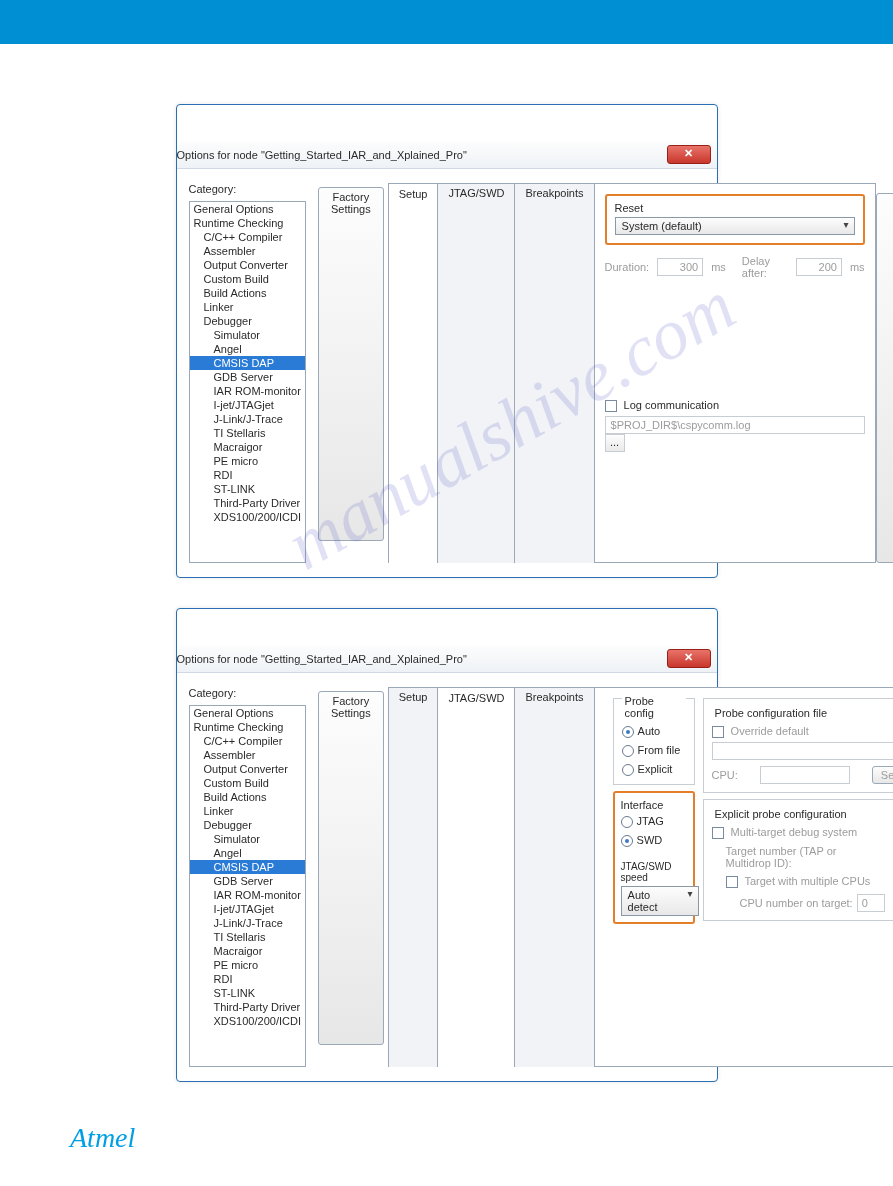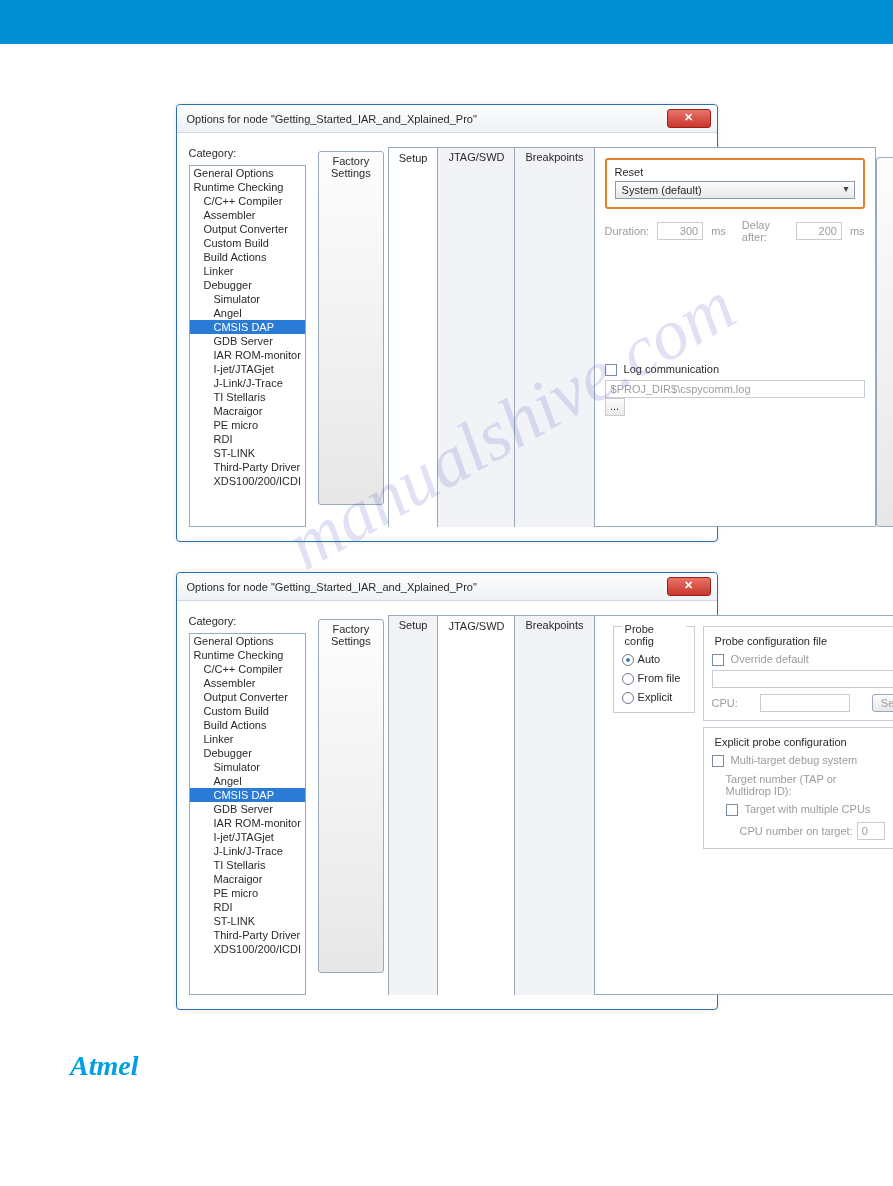--- a/index.html
+++ b/index.html
@@ -27,22 +27,23 @@
     background: #fff;
     box-shadow: 0 0 4px rgba(0,0,0,0.1);
   }
   .titlebar {
     display: flex;
     align-items: center;
     justify-content: space-between;
     background: linear-gradient(#fdfdfd,#eef2f6);
     border-bottom: 1px solid #cfd8e3;
     border-radius: 4px 4px 0 0;
-    padding: 4px 6px 4px 10px;
+    padding: 4px 6px 4px 0;
     height: 28px;
+    margin-top: 36px;
   }
   .titlebar-text { font-size: 11px; }
   .close-btn {
     width: 44px;
     height: 19px;
     background: linear-gradient(#e9736a,#c8372c);
     border: 1px solid #992018;
     border-radius: 3px;
     color: #fff;
     font-weight: bold;
@@ -232,21 +233,21 @@
   .dd-small::after {
     content:"▾";position:absolute;right:5px;top:1px;font-size:10px;color:#444;
   }
   .logo {
     font-family: "Segoe Script", cursive;
     font-size: 28px;
     color: #009fe4;
     margin-top: 40px;
     margin-left: 30px;
     font-style:italic;
-    font-weight:bold;
+    font-weight:normal;
   }
   .watermark {
     position: absolute;
     left: 260px;
     top: 340px;
     font-size: 72px;
     color: rgba(90,90,200,0.18);
     font-style: italic;
     transform: rotate(-30deg);
     pointer-events: none;
@@ -382,20 +383,27 @@
         </div>
         <div class="tabpane">
           <div class="two-col">
             <div class="left-sub">
               <div class="group">
                 <div class="group-title">Probe config</div>
                 <div style="margin-top:6px"><span class="radio checked"></span><span>Auto</span></div>
                 <div style="margin-top:6px"><span class="radio"></span><span>From file</span></div>
                 <div style="margin-top:6px"><span class="radio"></span><span>Explicit</span></div>
               </div>
+              <div class="highlight-box" style="padding:6px;margin-bottom:6px">
+                <div style="margin-bottom:4px">Interface</div>
+                <div style="margin-top:4px"><span class="radio"></span><span>JTAG</span></div>
+                <div style="margin-top:6px"><span class="radio checked"></span><span>SWD</span></div>
+                <div style="margin-top:14px;font-size:10px">JTAG/SWD speed</div>
+                <div class="dd-small" style="margin-top:3px"><span>Auto detect</span></div>
+              </div>
             </div>
             <div style="flex:1">
               <div class="group">
                 <div class="group-title">Probe configuration file</div>
                 <div class="disabled" style="margin-top:6px">
                   <span class="checkbox"></span>
                   <span>Override default</span>
                 </div>
                 <div style="margin-top:4px;display:flex;gap:4px;align-items:center">
                   <div class="small-input" style="flex:1;height:18px"></div>

